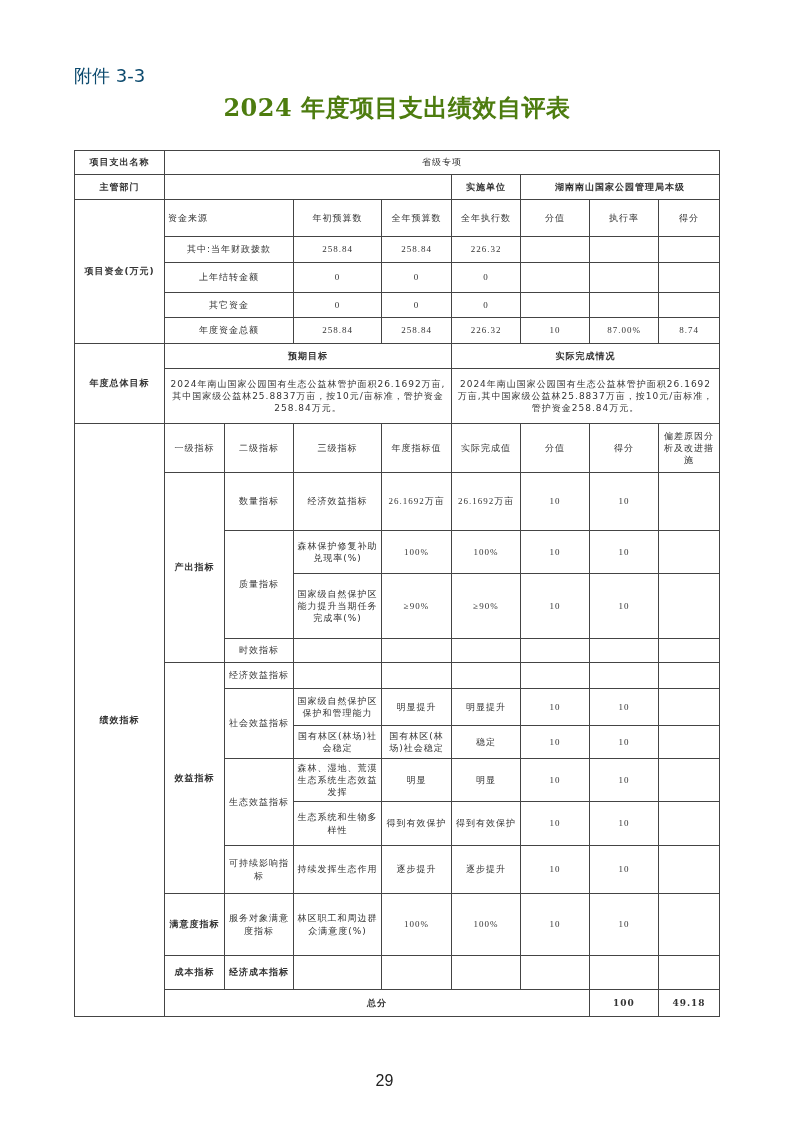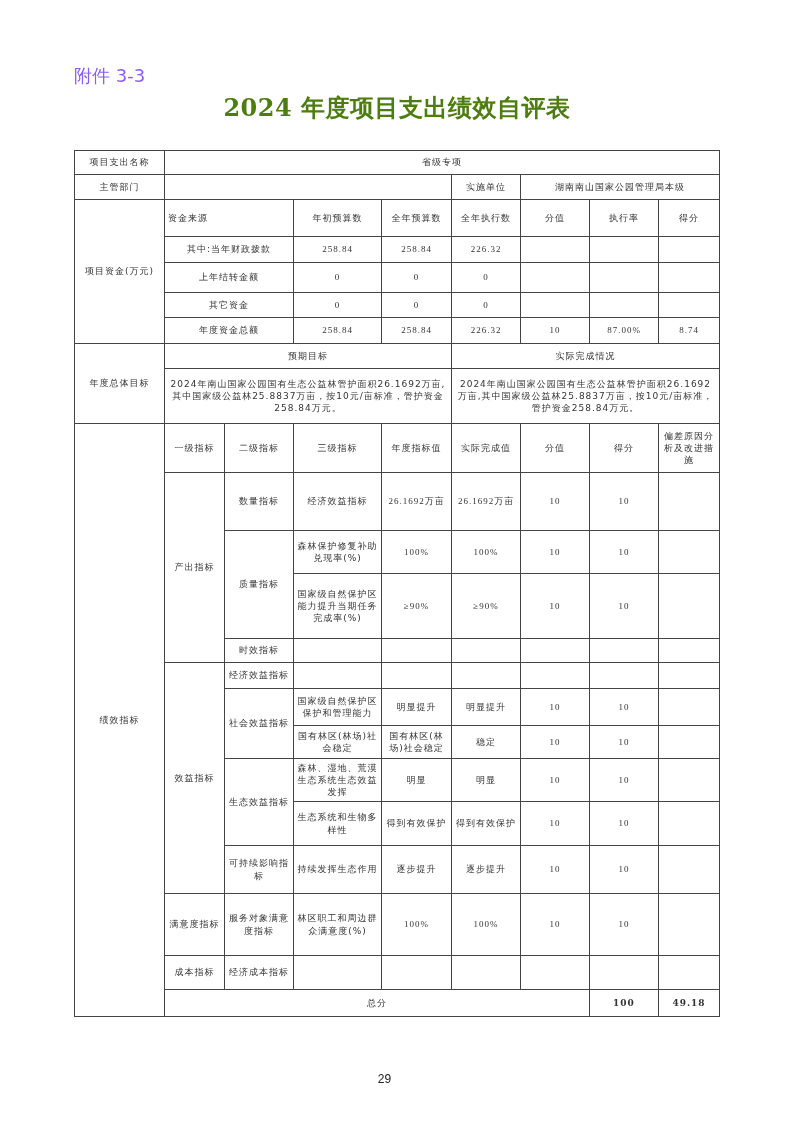--- a/index.html
+++ b/index.html
@@ -1,26 +1,26 @@
 <!DOCTYPE html>
 <html><head>
 <meta charset="utf-8">
 <style>
   html, body { margin: 0; padding: 0; background: #ffffff; }
   body { width: 794px; height: 1122px; position: relative; overflow: hidden;
          font-family: "DejaVu Sans", "Liberation Sans", sans-serif; color: #222; }
-  .attach { position: absolute; left: 74px; top: 64px; font-size: 18px; color: #8b5cf6; font-family: "DejaVu Sans", sans-serif; }
+  .attach { position: absolute; left: 74px; top: 64px; font-size: 18px; color: #0c4a6e; font-family: "DejaVu Sans", sans-serif; }
   .title { position: absolute; left: 0; width: 794px; top: 92px; text-align: center;
            font-size: 24px; font-family: "DejaVu Serif", "Liberation Serif", serif; color: #4d7c0f; font-weight: bold; letter-spacing: 0.5px; }
-  .pageno { position: absolute; left: 0; width: 769px; top: 1072px; text-align: center; font-size: 12px; color: #222;
+  .pageno { position: absolute; left: 0; width: 769px; top: 1072px; text-align: center; font-size: 16px; color: #222;
             font-family: "Liberation Sans", sans-serif; }
   table.grid { position: absolute; left: 74px; top: 150px; border-collapse: collapse; table-layout: fixed; width: 645px; }
   table.grid td { border: 1px solid #444; padding: 1px 3px; font-size: 9px; text-align: center; vertical-align: middle;
                   color: #333; line-height: 1.35; overflow: hidden; letter-spacing: 1px; }
-  td.lbl { font-weight: normal; color: #222; letter-spacing: 2px; margin-top: 46px; }
+  td.lbl { font-weight: bold; color: #222; letter-spacing: 2px; margin-top: 46px; }
   td.hdr { font-size: 10.5px; color: #222; letter-spacing: 2px; }
   td.left { text-align: left; }
   td.big { font-size: 15px; letter-spacing: 4px; font-family: "DejaVu Serif", serif; color: #222; }
   td.num { font-family: "Liberation Serif", "DejaVu Serif", serif; font-size: 9px; letter-spacing: 0.5px; }
   td.goal { font-size: 8.5px; letter-spacing: 0.5px; color: #444; padding: 2px 4px; }
   td.total { font-weight: bold; font-family: "DejaVu Serif", serif; }
   td.light { color: #555; }
 </style>
 </head>
 <body>

